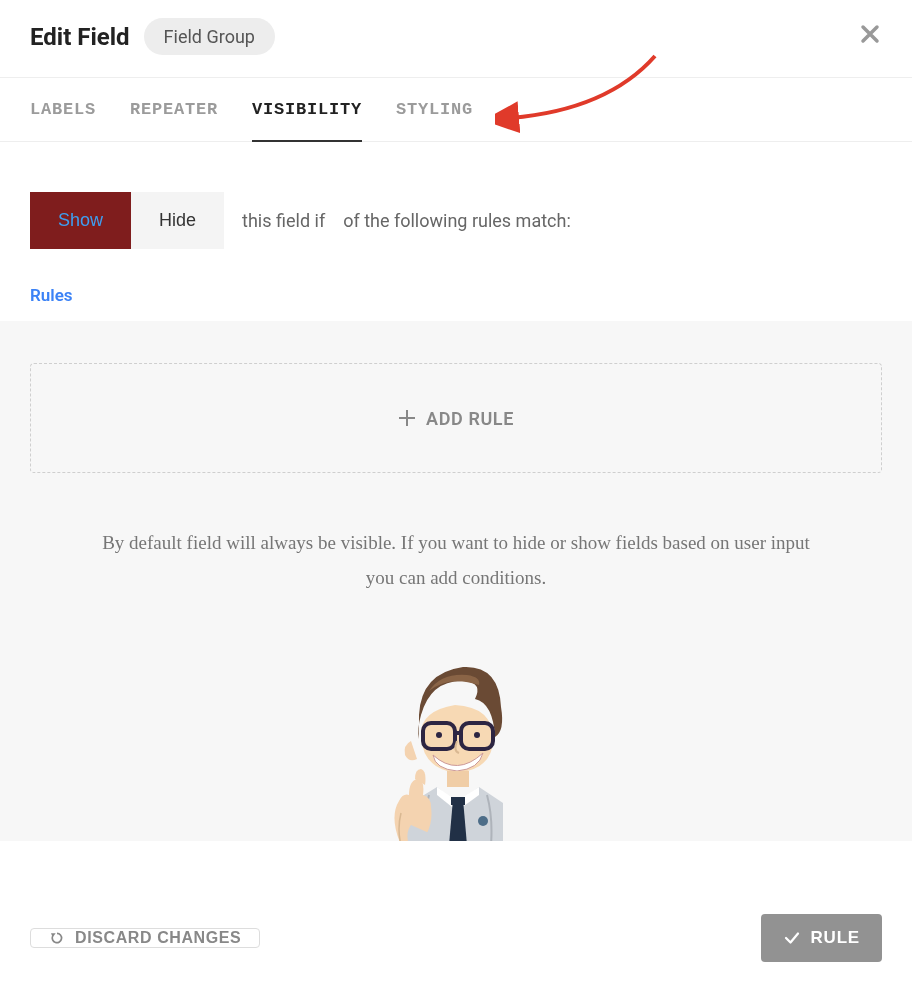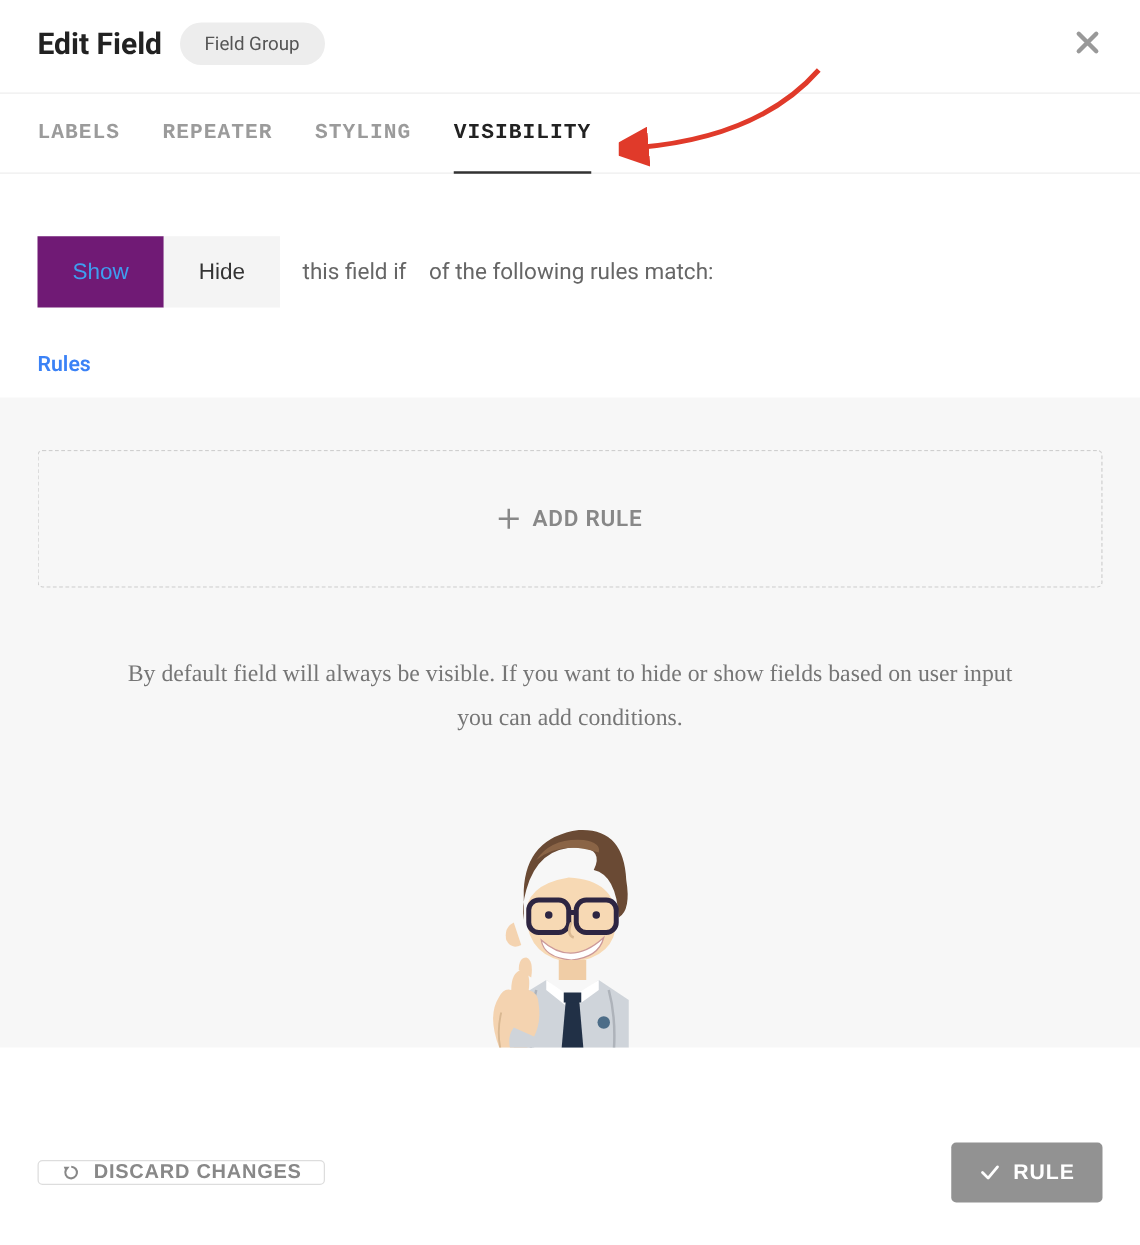--- a/index.html
+++ b/index.html
@@ -22,21 +22,21 @@
   }
   .header-title {
     font-size: 24px;
     font-weight: 700;
     color: #222;
     margin-right: 14px;
   }
   .field-group-badge {
     background: #ededed;
     color: #555;
-    font-size: 15px;
+    font-size: 18px;
     padding: 8px 20px;
     border-radius: 22px;
   }
   .close-btn {
     position: absolute;
     right: 30px;
     top: 22px;
     width: 24px;
     height: 24px;
     cursor: pointer;
@@ -97,21 +97,21 @@
   }
   .toggle-btn {
     padding: 18px 28px;
     font-size: 18px;
     background: #f4f4f4;
     color: #333;
     cursor: pointer;
     border: none;
   }
   .toggle-btn.selected {
-    background: #701a75;
+    background: #7f1d1d;
     color: #3e9ef0;
   }
   .cond-text { white-space: nowrap; }
 
   
   .rules-label {
     font-size: 17px;
     font-weight: 600;
     color: #3b82f6;
     padding: 6px 30px 16px 30px;
@@ -218,22 +218,22 @@
   <div class="close-btn">
     <svg viewBox="0 0 24 24">
       <path d="M5 5 L19 19 M19 5 L5 19" stroke="#999" stroke-width="3.5" stroke-linecap="round" fill="none"></path>
     </svg>
   </div>
 </div>
 
 <div class="tabs">
   <div class="tab">LABELS</div>
   <div class="tab">REPEATER</div>
+  <div class="tab active">VISIBILITY</div>
   <div class="tab">STYLING</div>
-  <div class="tab active">VISIBILITY</div>
 </div>
 
 <svg class="arrow-overlay" viewBox="0 0 180 90">
   <defs>
     <marker id="arrowhead" markerWidth="9" markerHeight="8" refX="2" refY="4" orient="auto">
       <polygon points="0 0, 9 4, 0 8" fill="#e03a2a"></polygon>
     </marker>
   </defs>
   <path d="M160 6 C 130 40, 85 62, 16 68" stroke="#e03a2a" stroke-width="4" fill="none" marker-end="url(#arrowhead)"></path>
 </svg>

